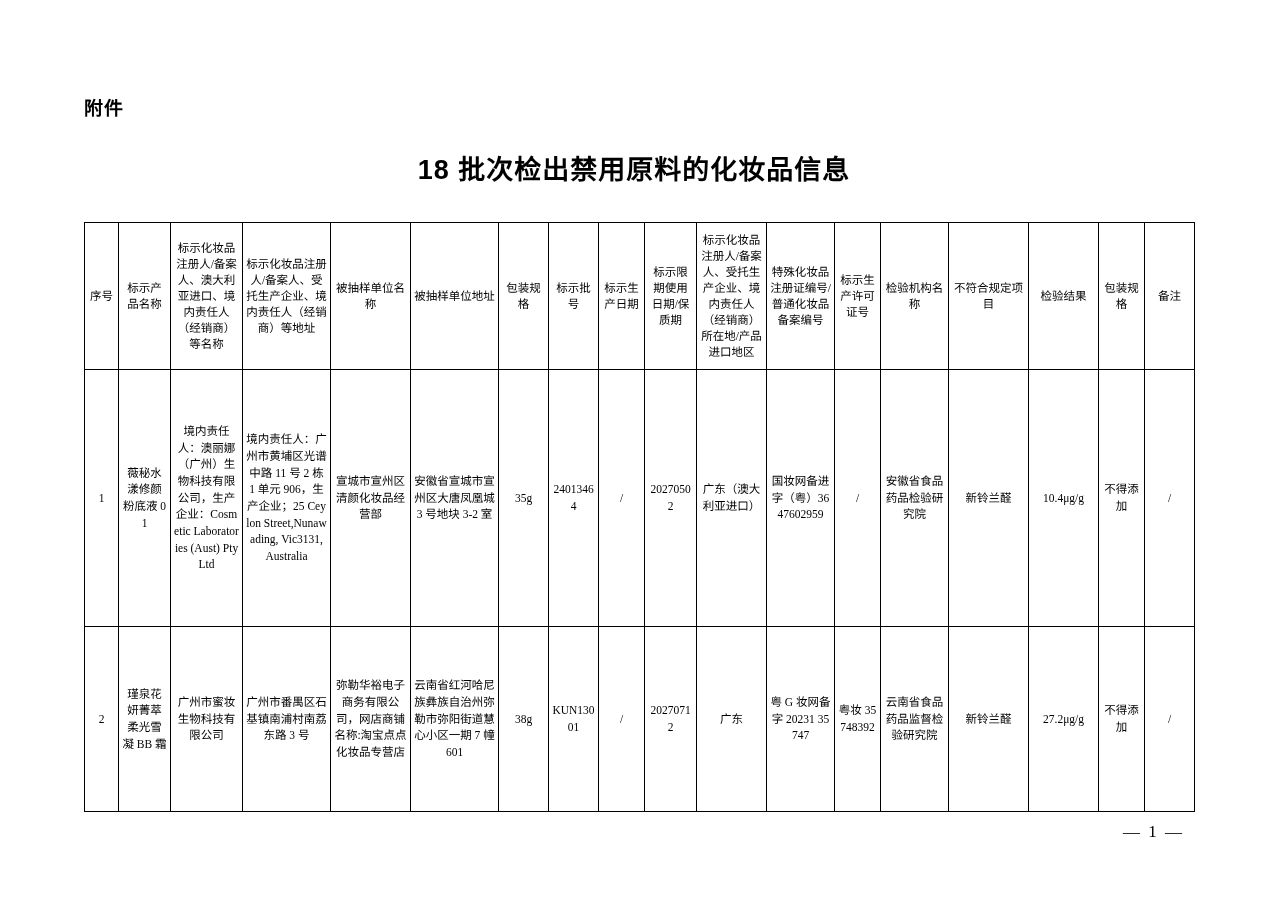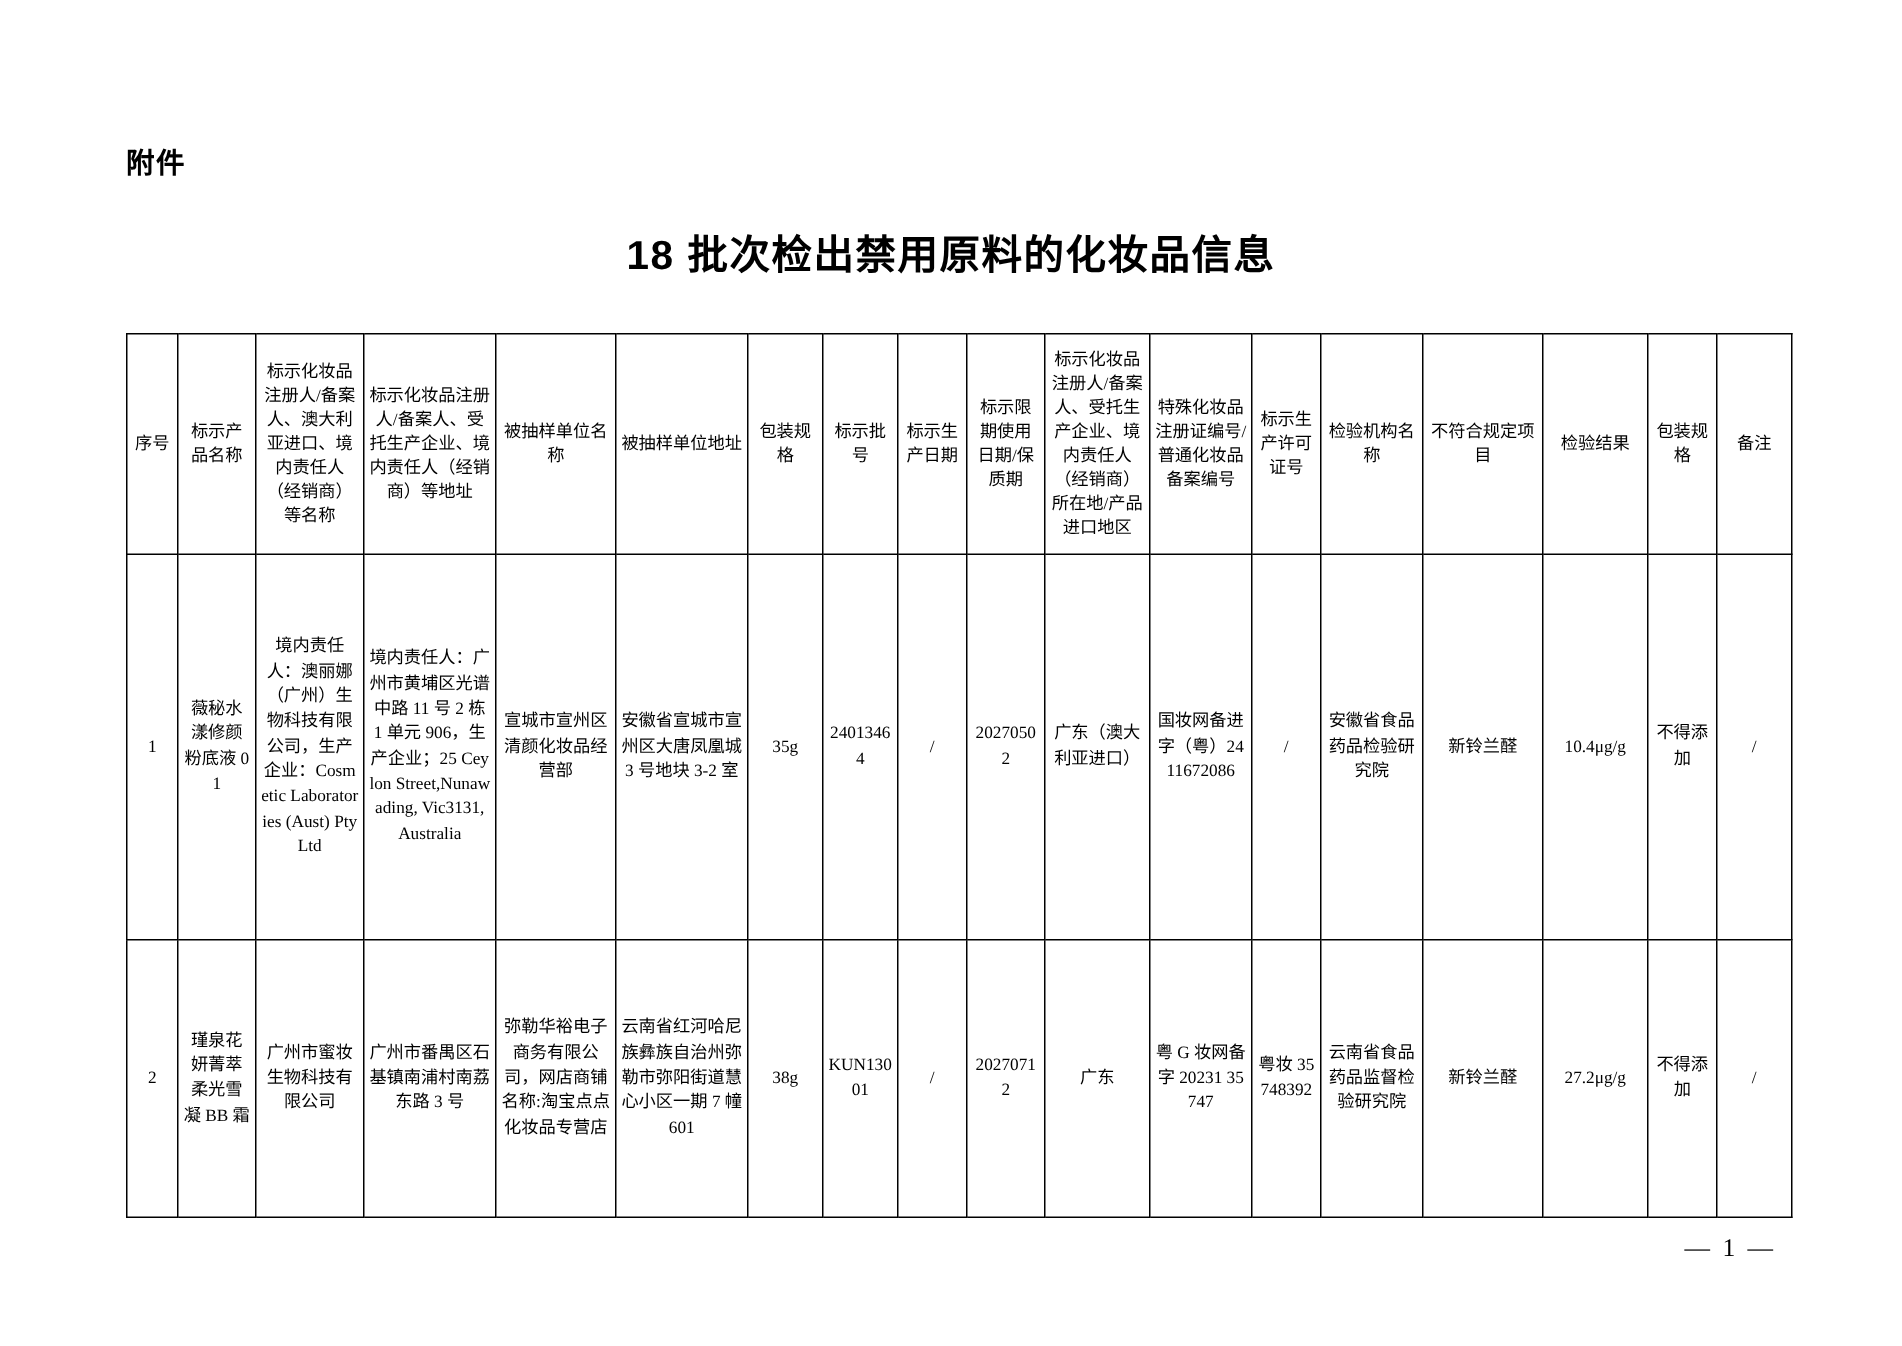--- a/index.html
+++ b/index.html
@@ -165,21 +165,21 @@
           <td>薇秘水漾修颜粉底液 01</td>
           <td>境内责任人：澳丽娜（广州）生物科技有限公司，生产企业：Cosmetic Laboratories (Aust) Pty Ltd</td>
           <td>境内责任人：广州市黄埔区光谱中路 11 号 2 栋 1 单元 906，生产企业；25 Ceylon Street,Nunawading, Vic3131,Australia</td>
           <td>宣城市宣州区清颜化妆品经营部</td>
           <td>安徽省宣城市宣州区大唐凤凰城 3 号地块 3-2 室</td>
           <td>35g</td>
           <td>24013464</td>
           <td>/</td>
           <td>20270502</td>
           <td>广东（澳大利亚进口）</td>
-          <td>国妆网备进字（粤）2411672086</td>
+          <td>国妆网备进字（粤）3647602959</td>
           <td>/</td>
           <td>安徽省食品药品检验研究院</td>
           <td>新铃兰醛</td>
           <td>10.4μg/g</td>
           <td>不得添加</td>
           <td>/</td>
         </tr>
         <tr class="row-2">
           <td>2</td>
           <td>瑾泉花妍菁萃柔光雪凝 BB 霜</td>

